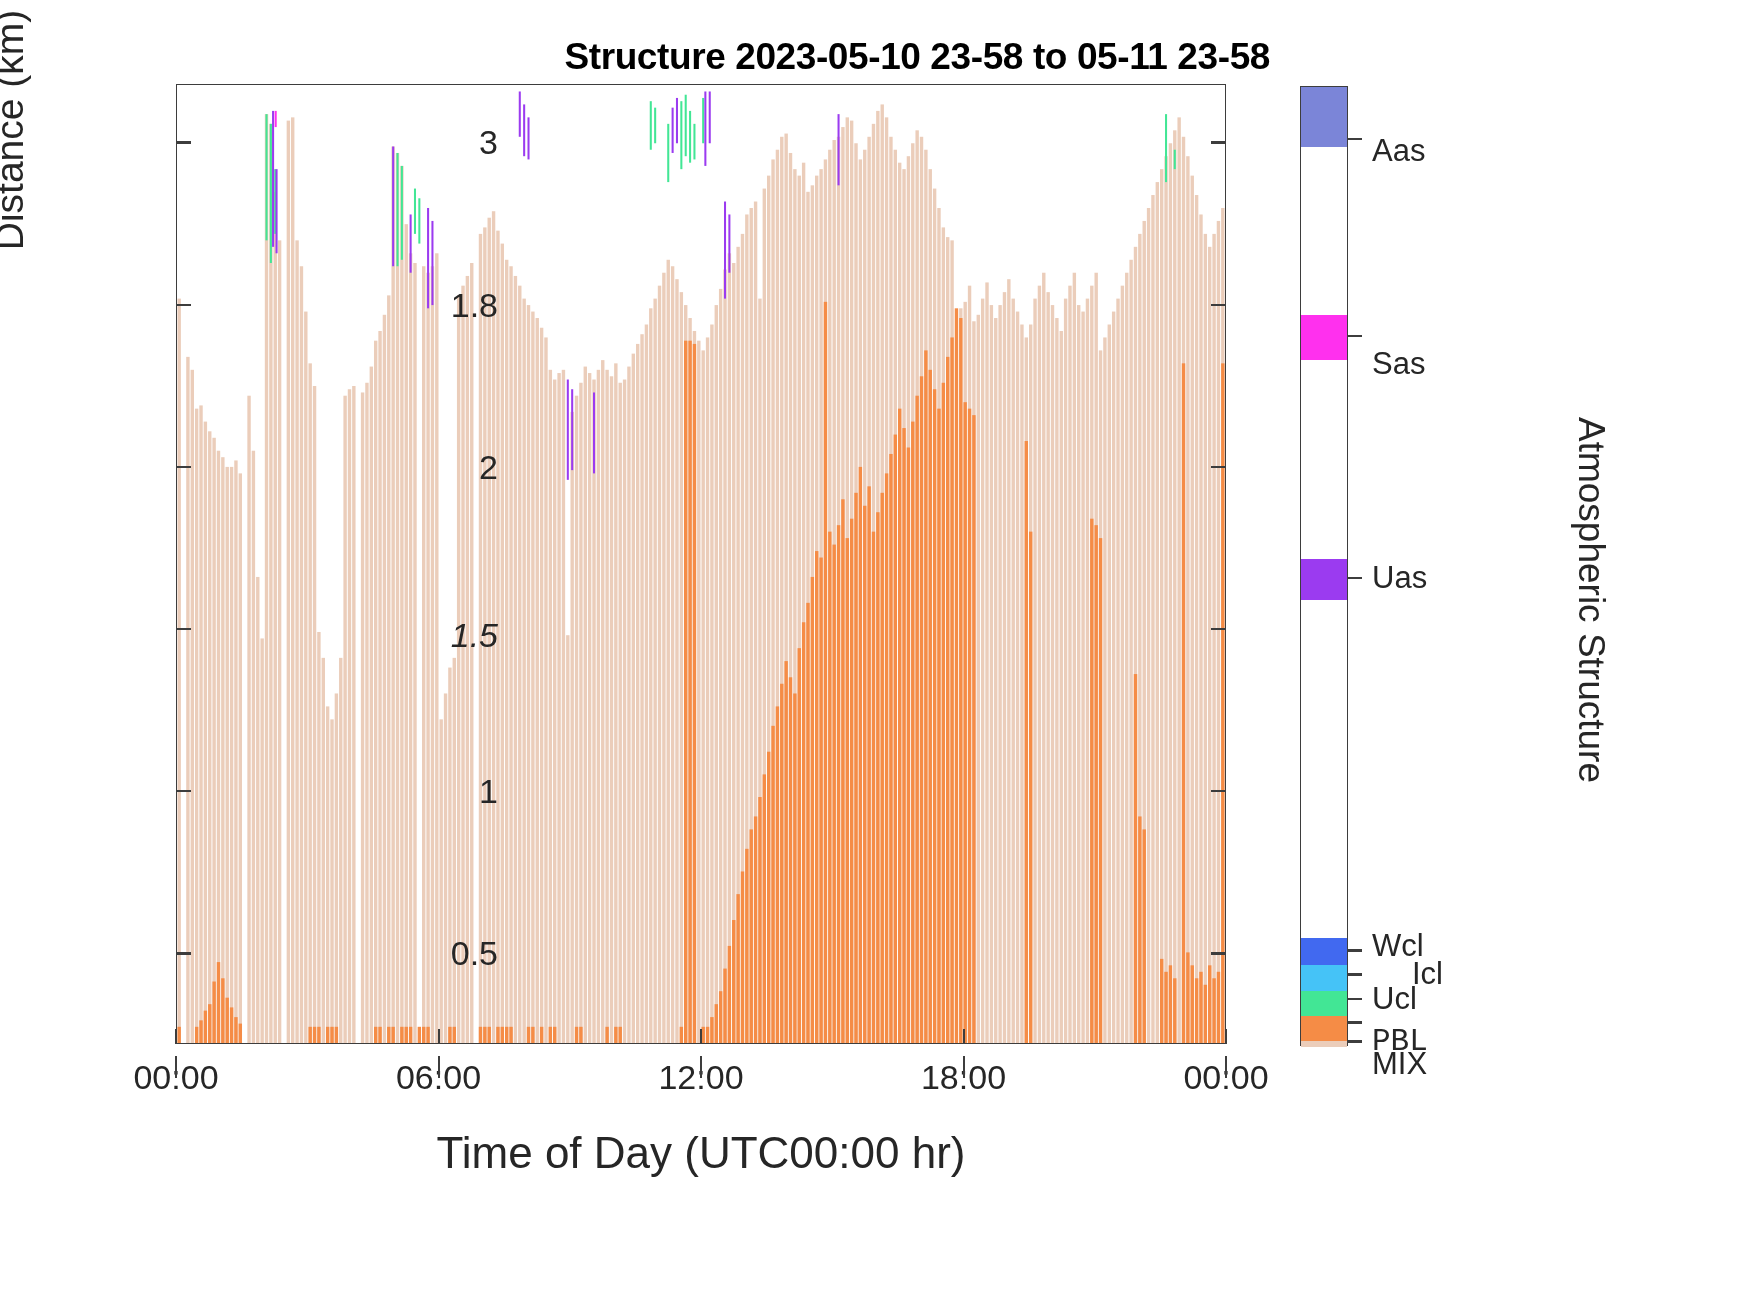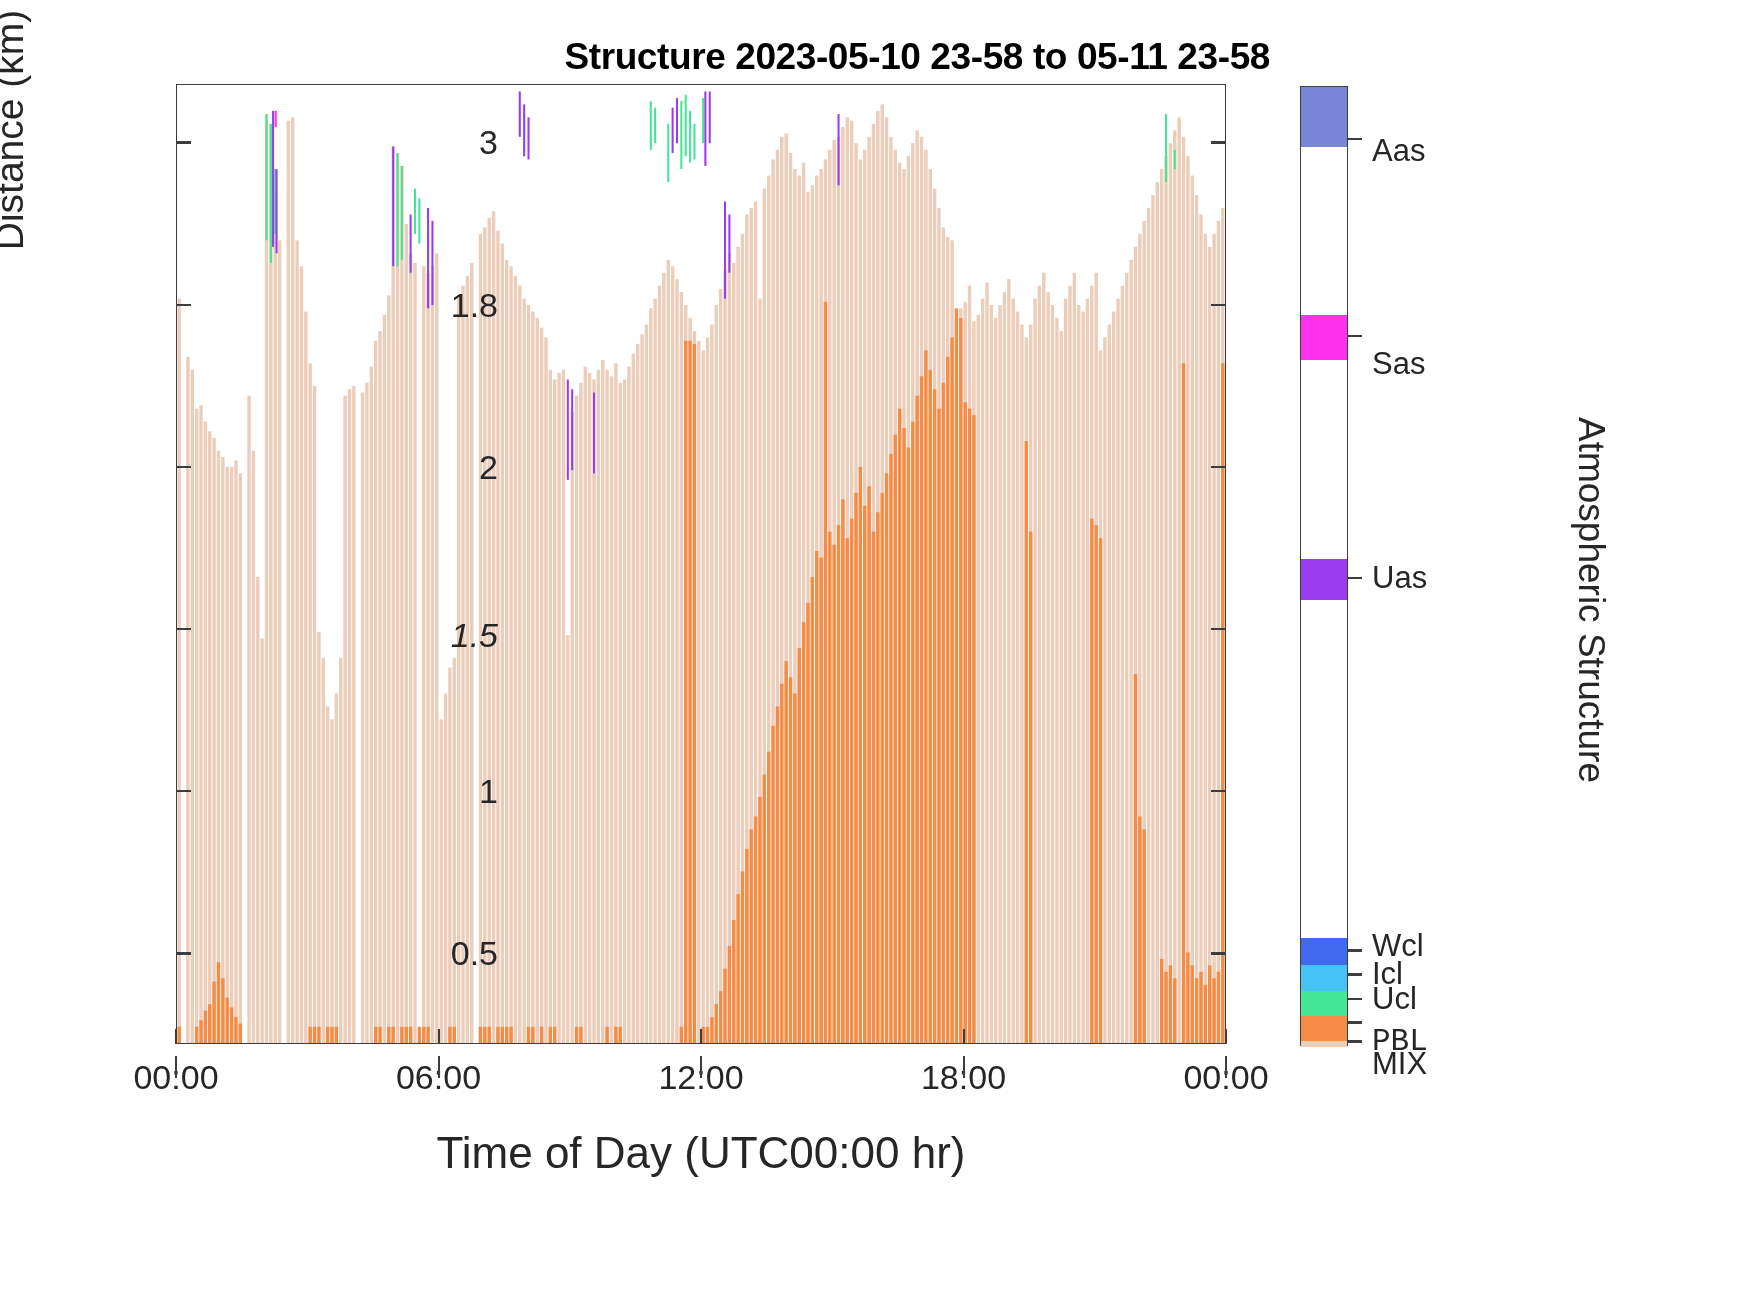--- a/index.html
+++ b/index.html
@@ -513,21 +513,21 @@
 <div id="cb-annotations">
     <div class="cb-tick" style="top: 137.8px;"></div>
     <div class="cb-label" style="top: 138.8px; margin-top: 12px;">Aas</div>
     <div class="cb-tick" style="top: 334.6px;"></div>
     <div class="cb-label" style="top: 335.6px; margin-top: 28px;">Sas</div>
     <div class="cb-tick" style="top: 576.52px;"></div>
     <div class="cb-label" style="top: 577.52px;">Uas</div>
     <div class="cb-tick" style="top: 949px;"></div>
     <div class="cb-label" style="top: 946px;">Wcl</div>
     <div class="cb-tick" style="top: 973px;"></div>
-    <div class="cb-label" style="top: 974px;">Icl</div>
+    <div class="cb-label" style="top: 974px; margin-left: 40px;">Icl</div>
     <div class="cb-tick" style="top: 997.96px;"></div>
     <div class="cb-label" style="top: 998.96px;">Ucl</div>
     <div class="cb-tick" style="top: 1021px;"></div>
     <div class="cb-label" style="top: 1064px;">MIX</div>
     <div class="cb-tick" style="top: 1040.2px;"></div>
     <div class="cb-label" style="top: 1041.2px; font-family: Liberation Mono, monospace;">PBL</div>
   </div>
 <div id="cb-axis-label">Atmospheric Structure</div>
 
 </body></html>

